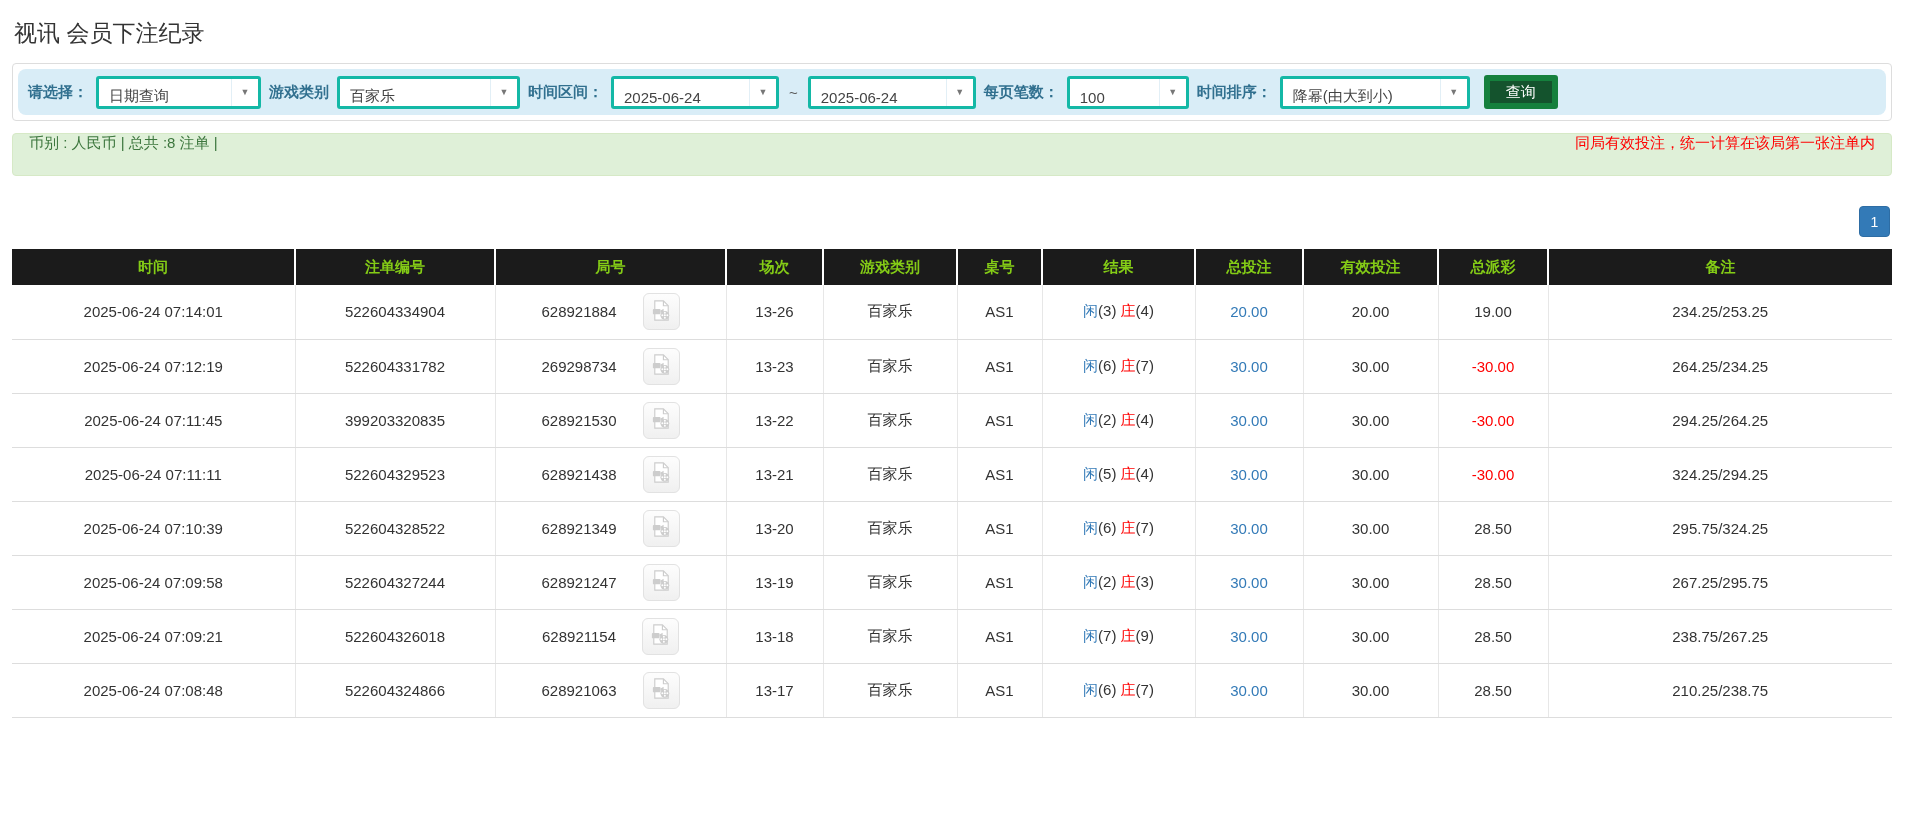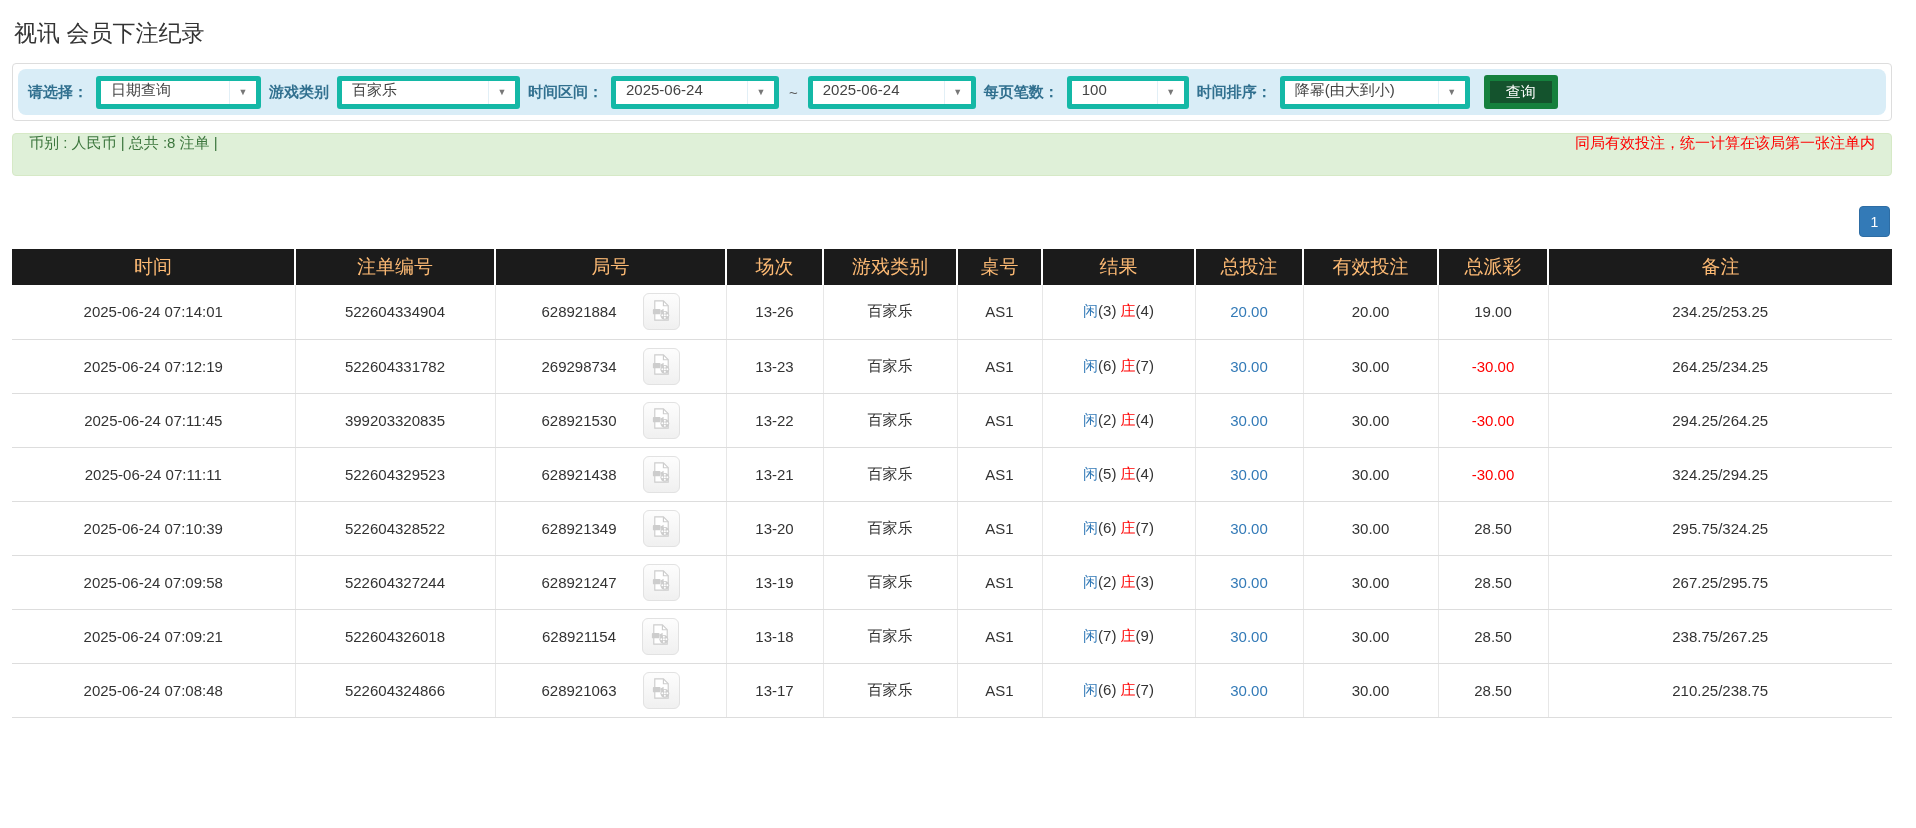--- a/index.html
+++ b/index.html
@@ -7,43 +7,43 @@
     font-family:"Liberation Sans","DejaVu Sans",sans-serif; }
   .container { padding: 14px 24px 0 12px; }
 
   .page-title { font-size:23px; font-weight:500; color:#333; margin:4px 0 14px 2px; }
 
   
   .panel { border:1px solid #ddd; border-radius:4px; padding:5px; background:#fff; }
   .filterbar { background:#d9edf7; border-radius:8px; height:46px; display:flex;
     align-items:center; padding:0 10px; gap:8px; }
   .flabel { color:#31708f; font-weight:bold; font-size:15px; white-space:nowrap; }
-  .dd { background:#fff; border:5px solid #14b8a6; border-radius:3px; height:33px;
-    display:flex; align-items:flex-start; justify-content:space-between; cursor:pointer; }
+  .dd { background:#fff; border:3px solid #14b8a6; border-radius:3px; height:33px;
+    display:flex; align-items:flex-end; justify-content:space-between; cursor:pointer; }
   .dd-value { padding:0 10px; font-size:15px; color:#444; white-space:nowrap; overflow:hidden; }
   .dd-arrow { width:27px; align-self:stretch; display:flex; align-items:center;
     justify-content:center; color:#777; font-size:9px; border-left:1px solid #e2eff6; }
   .tilde { color:#555; font-size:15px; padding:0 2px; }
   .btn-query { background:#14532d; border:6px solid #15803d; color:#fff; font-size:15px;
     border-radius:3px; height:34px; padding:0 16px; margin-left:6px; cursor:pointer; }
 
   
   .greenbar { margin-top:12px; background:#dff0d8; border:1px solid #d6e9c6; border-radius:4px;
     padding:0 16px; height:43px; display:flex; align-items:flex-start; justify-content:space-between; }
   .greenbar .left { color:#3c763d; font-size:15px; }
   .greenbar .right { color:#f00; font-size:15px; }
 
   
   .pager { margin:30px 2px 12px 0; text-align:right; }
   .page-btn { display:inline-block; min-width:31px; height:31px; line-height:31px; text-align:center;
     background:#337ab7; color:#fff; font-size:14px; border:1px solid #2e6da4; border-radius:4px; cursor:pointer; }
 
   
   table { width:100%; border-collapse:collapse; table-layout:fixed; }
-  thead th { background:#1b1b1b; color:#fdba74; font-size:19px; font-weight:normal; height:36px;
+  thead th { background:#1b1b1b; color:#84cc16; font-size:15px; font-weight:bold; height:36px;
     text-align:center; border-right:2px solid #fff; }
   thead th:last-child { border-right:none; }
   tbody td { height:54px; font-size:15px; color:#333; text-align:center;
     border-bottom:1px solid #ddd; border-right:1px solid #e7e7e7; background:#fff; }
   tbody td:last-child { border-right:none; }
   tfoot td { background:#9a9a9a; color:#fff; font-size:15px; height:38px; text-align:center;
     border-right:3px solid #fff; border-bottom:4px solid #fff; }
   tfoot td:last-child { border-right:none; }
 
   .round-cell-inner { display:flex; align-items:center; justify-content:center; gap:26px; }

